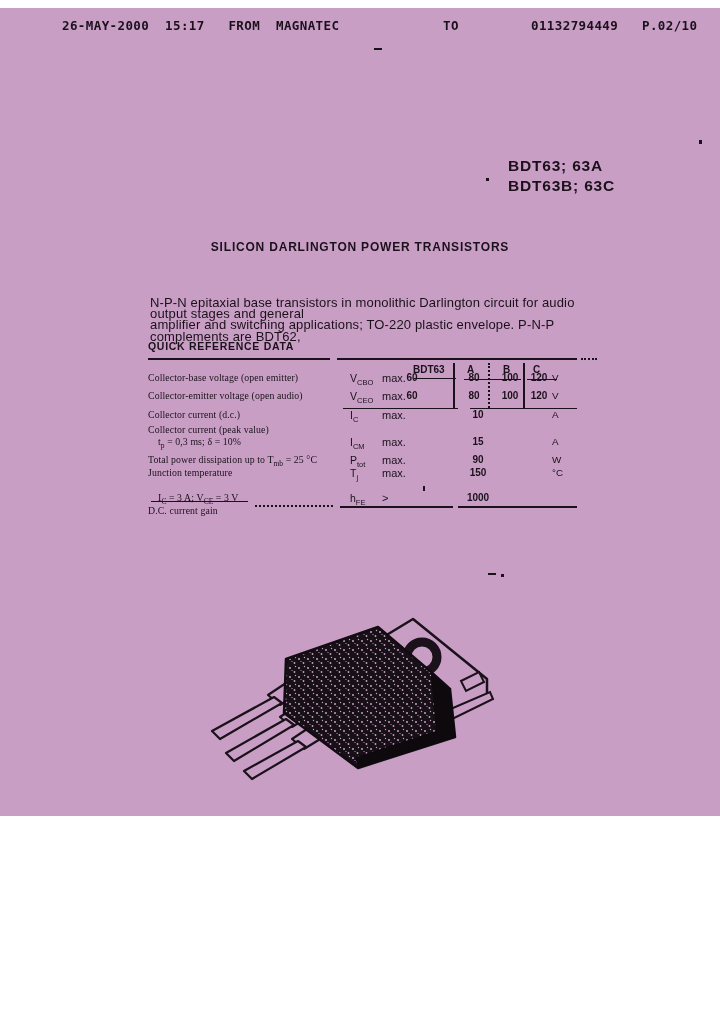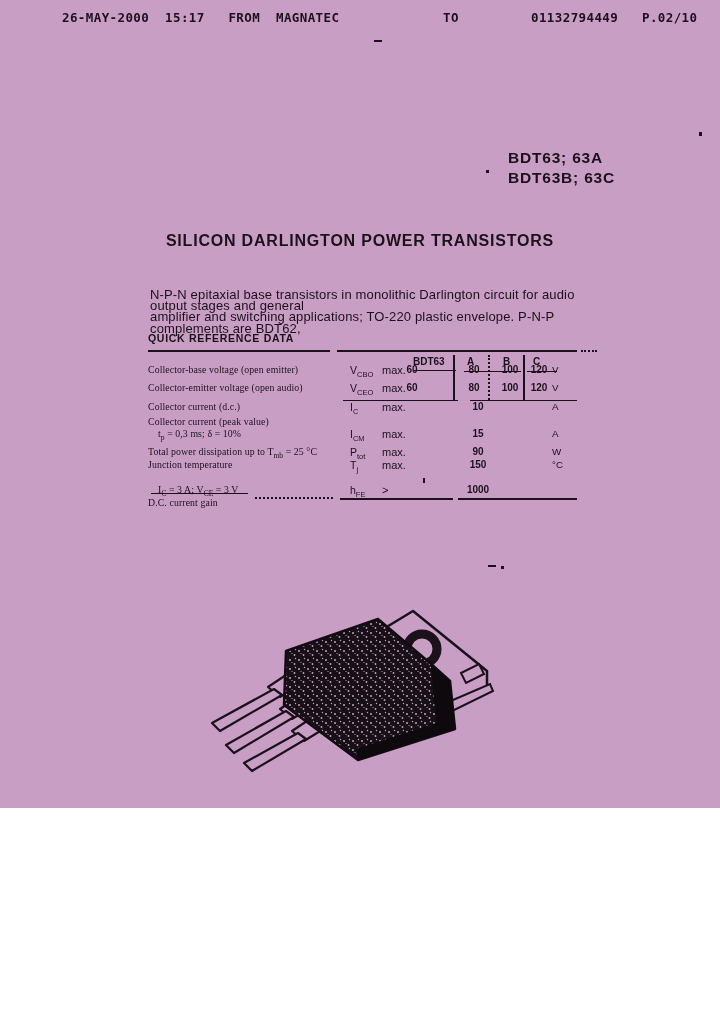--- a/index.html
+++ b/index.html
@@ -1,31 +1,32 @@
 <!DOCTYPE html>
 <html style="--bg: #c99ec5; --ink: #1a111a;"><head>
 <meta charset="utf-8">
 <style>
   :root{ --bg:#c99ec5; --ink:#1a111a; }
   html,body{margin:0;padding:0;}
   #page{
     position:relative; width:720px; height:808px; overflow:hidden;
     background:var(--bg); color:var(--ink);
     font-family:"Liberation Sans", sans-serif;
+    margin-top:8px;
   }
   
   .faxline{position:absolute; top:10px; left:0; width:720px; height:18px;
     font-family:"DejaVu Sans Mono", monospace; font-size:12.5px; font-weight:bold; letter-spacing:.4px;}
   .fax-left{position:absolute; left:62px; top:0; white-space:pre;}
   .fax-mid{position:absolute; left:443px; top:0;}
   .fax-right{position:absolute; left:531px; top:0; white-space:pre;}
   
   .title{position:absolute; left:508px; top:148px; font-size:15.5px; font-weight:bold; letter-spacing:.8px; line-height:20px;}
   .main-heading{position:absolute; left:0; top:232px; width:720px; text-align:center;
-    font-size:16px; font-weight:bold; letter-spacing:.8px;}
+    font-size:12px; font-weight:bold; letter-spacing:.8px;}
   .desc{position:absolute; left:150px; top:289px; width:445px; font-size:13px; line-height:11.2px; letter-spacing:.15px;}
   .qrd-head{position:absolute; left:148px; top:332px; font-size:10.5px; font-weight:bold; letter-spacing:.7px;}
   
   .thead{position:absolute; top:356px; font-size:10px; font-weight:bold;}
   .th-type{left:413px;} .th-a{left:467px;} .th-b{left:503px;} .th-c{left:533px;}
   .qlabel{position:absolute; left:148px; font-size:9.8px; white-space:pre; letter-spacing:.1px;font-family:Liberation Serif, serif;}
   .q2{left:158px;}
   .qsym{position:absolute; left:350px; font-size:10.5px;}
   .qcond{position:absolute; left:382px; font-size:11px;}
   .qval{position:absolute; width:36px; text-align:center; font-size:10px; font-weight:bold;}

